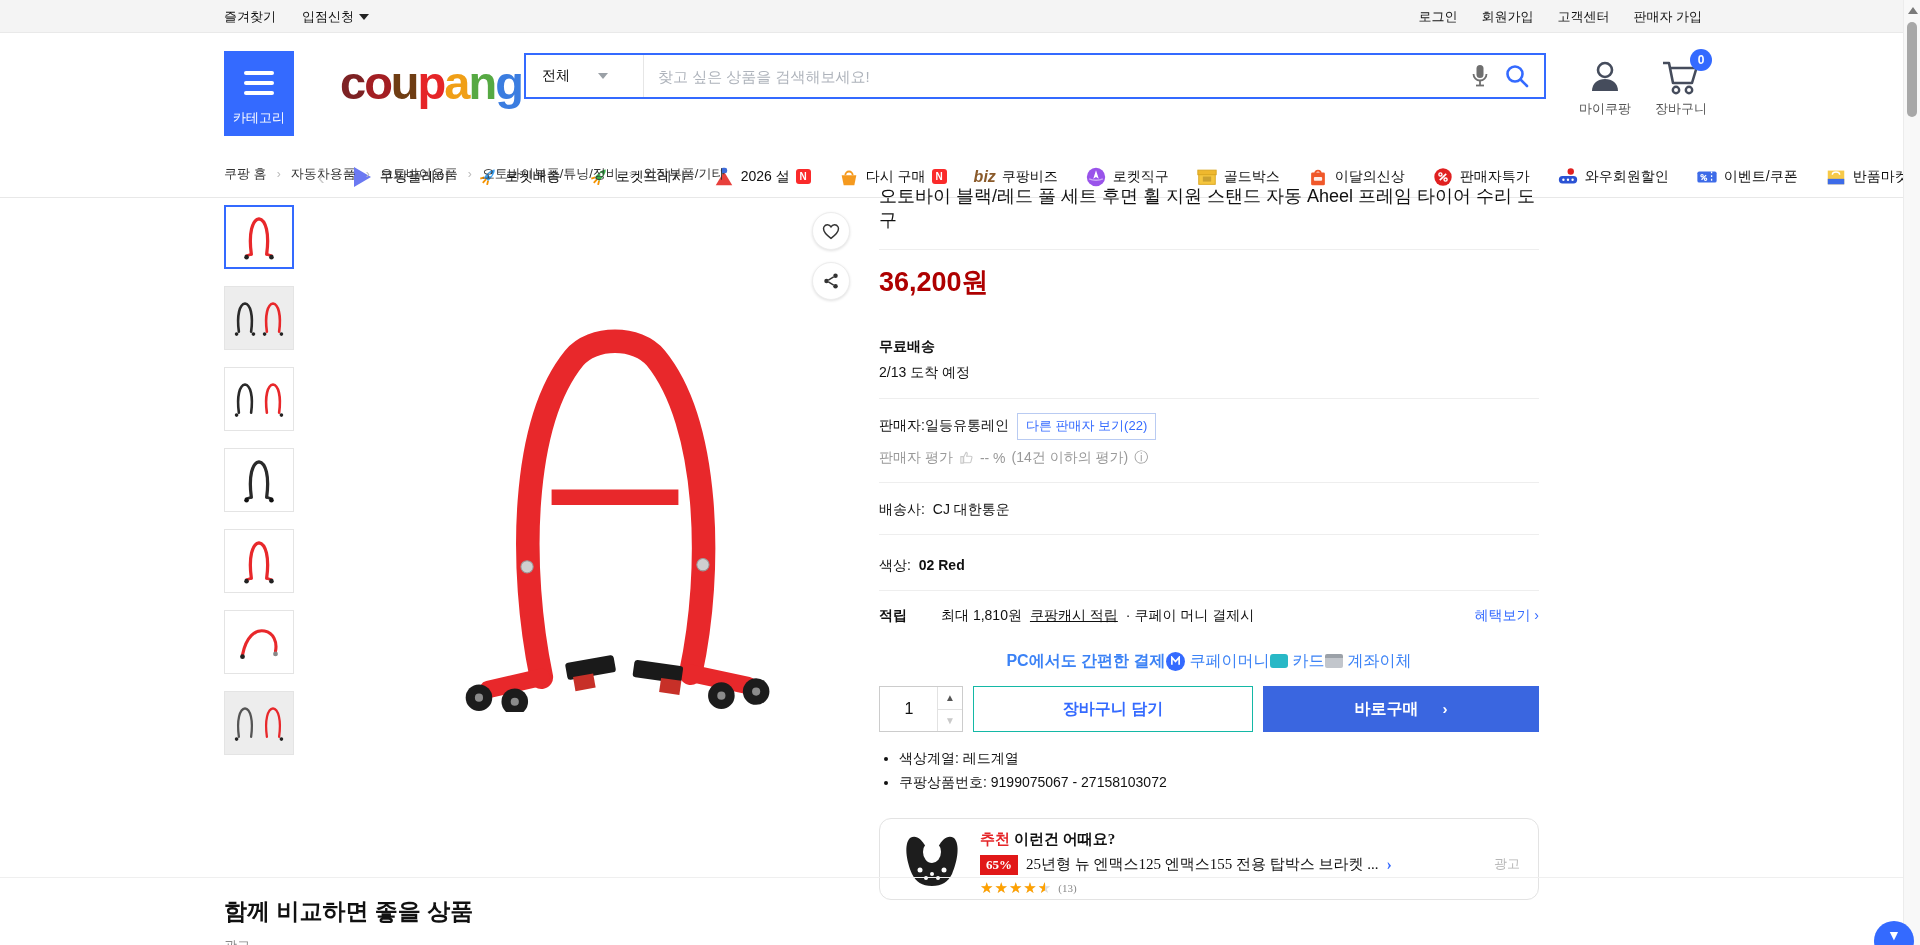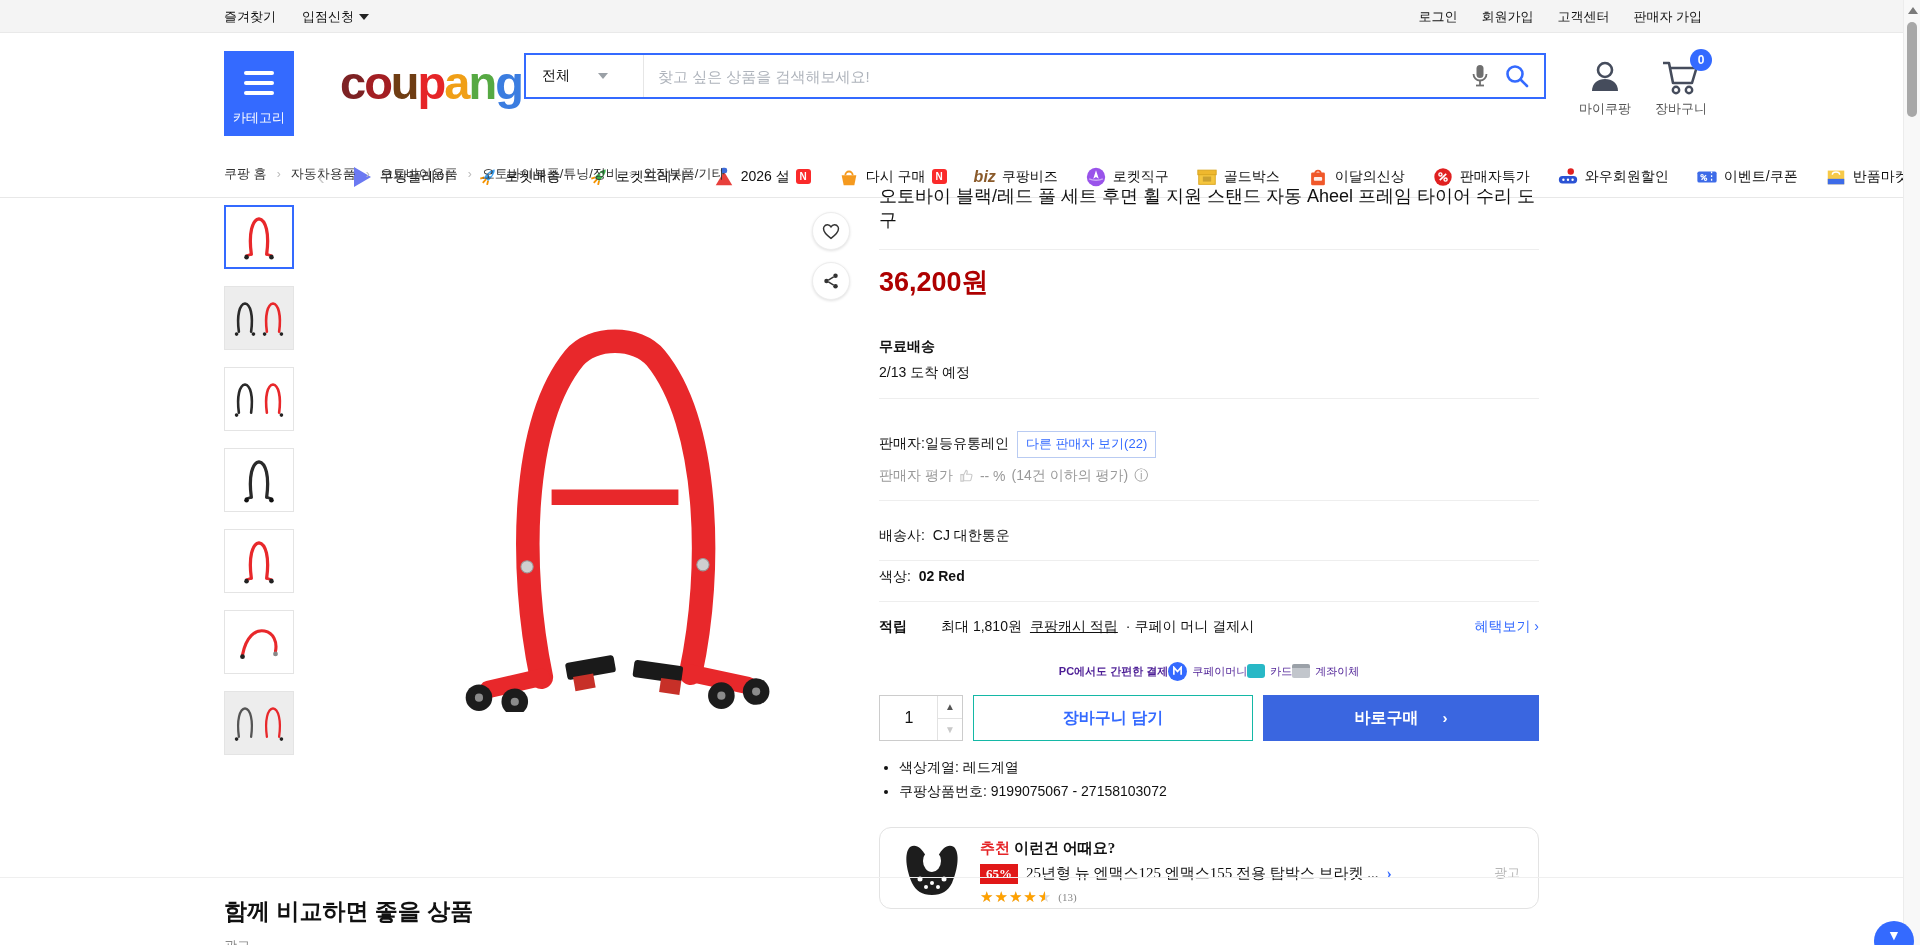--- a/index.html
+++ b/index.html
@@ -71,21 +71,21 @@
   .hr { height:1px; background:#eee; margin:0; }
   .p-price { font-size:27px; font-weight:bold; color:#ae0000; }
   .row13 { font-size:14px; color:#111; }
   .bold { font-weight:bold; }
   .gray { color:#999; }
   .other-sellers-btn { display:inline-block; margin-left:8px; padding:3px 8px 4px; border:1px solid #b9cbf2; color:#346aff; font-size:13px; background:#fff; cursor:pointer; }
   .underline { text-decoration:underline; }
   .benefit { position:absolute; right:0; font-size:14px; color:#346aff; cursor:pointer; }
   .info-glyph { color:#999; font-size:14px; cursor:pointer; }
 
-  .pay-row { display:flex; align-items:center; justify-content:center; gap:0; font-size:11px; color:#4c1d95; }
+  .pay-row { display:flex; align-items:center; justify-content:center; gap:0; font-size:16px; color:#3b82f6; }
   .pay-method { display:flex; align-items:center; gap:5px; }
   .coupay-circle { width:19px; height:19px; border-radius:50%; background:#346aff; display:inline-flex; align-items:center; justify-content:center; }
   .card-chip { width:18px; height:14px; border-radius:3px; background:#28b8c6; }
   .bank-chip { width:18px; height:14px; border-radius:2px; background:#c2c6cc; border-top:4px solid #9ba1a8; }
 
   .buy-row { display:flex; gap:10px; margin-top:14px; }
   .qty-box { width:84px; height:46px; border:1px solid #ccc; position:relative; background:#fff; }
   .qty-input { position:absolute; left:0; top:0; width:58px; height:44px; border:none; outline:none; text-align:center; font-size:16px; font-family:"Liberation Sans",sans-serif; color:#111; }
   .qty-steps { position:absolute; right:0; top:0; width:25px; height:100%; border-left:1px solid #e2e2e2; }
   .qty-up, .qty-down { height:50%; display:flex; align-items:center; justify-content:center; font-size:10px; color:#555; cursor:pointer; }
@@ -471,43 +471,43 @@
   <div class="buycol">
     <div class="p-title">오토바이 블랙/레드 풀 세트 후면 휠 지원 스탠드 자동 Aheel 프레임 타이어 수리 도구</div>
     <div class="hr" style="margin-top:16px;"></div>
 
     <div class="p-price" style="margin-top:14px;">36,200원</div>
 
     <div class="row13 bold" style="margin-top:38px;">무료배송</div>
     <div class="row13" style="margin-top:8px;">2/13 도착 예정</div>
     <div class="hr" style="margin-top:16px;"></div>
 
-    <div class="row13" style="margin-top:32px; display:flex; align-items:center;">
+    <div class="row13" style="margin-top:14px; display:flex; align-items:center;">
       <span>판매자:</span>
         <span>일등유통레인</span>
       <span class="other-sellers-btn">다른 판매자 보기(22)</span>
     </div>
     <div class="row13 gray" style="margin-top:9px; display:flex; align-items:center; gap:6px;">
       <span>판매자 평가</span>
       <svg width="15" height="15" viewBox="0 0 16 16">
           <path d="M2 7 h2.5 v7 H2 Z M5 13.5 V7.5 L7.5 2.5 C8.6 2.7 9 3.6 8.7 4.8 L8.2 6.6 H12.5 C13.4 6.6 14 7.4 13.8 8.2 L12.7 12.6 C12.5 13.2 12 13.6 11.4 13.6 Z" fill="none" stroke="#c9c9c9" stroke-width="1.2"></path>
         </svg>
       <span>-- %</span>
       <span>(14건 이하의 평가)</span>
       <span class="info-glyph">ⓘ</span>
     </div>
     <div class="hr" style="margin-top:15px;"></div>
 
-    <div class="row13" style="margin-top:26px;">
+    <div class="row13" style="margin-top:18px;">
       <span>배송사:</span>
       <span style="margin-left:4px;">CJ 대한통운</span>
     </div>
     <div class="hr" style="margin-top:15px;"></div>
 
-    <div class="row13" style="margin-top:7px;">
+    <div class="row13" style="margin-top:22px;">
       <span>색상:</span>
       <span class="bold" style="margin-left:4px;">02 Red</span>
     </div>
     <div class="hr" style="margin-top:15px;"></div>
 
     <div class="row13" style="margin-top:16px; position:relative; display:flex; align-items:center; gap:8px;">
       <span class="bold" style="margin-right:26px;">적립</span>
       <span>최대 1,810원</span>
       <span class="underline">쿠팡캐시 적립</span>
       <span>· 쿠페이 머니 결제시</span>

